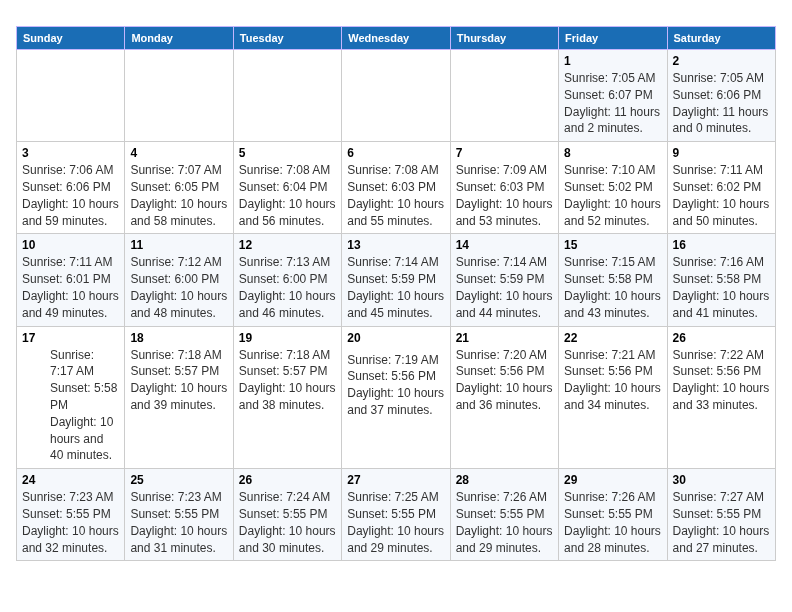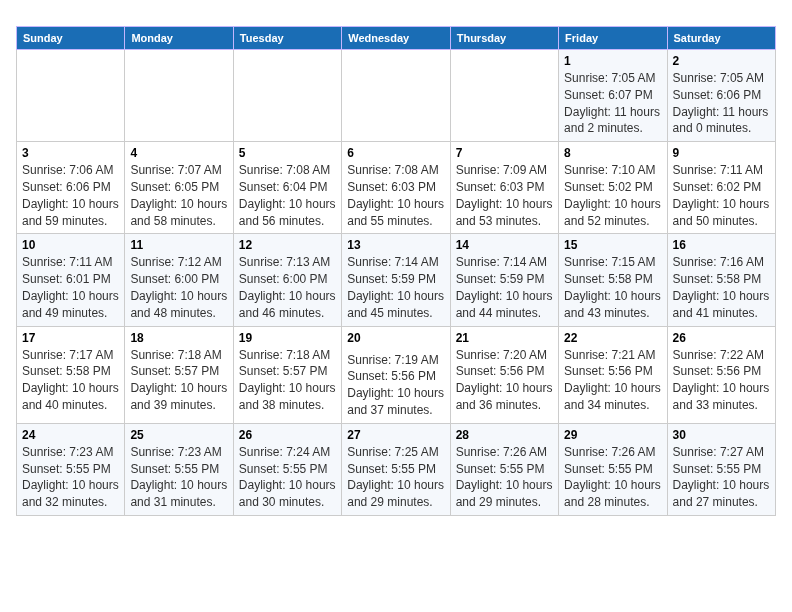--- a/index.html
+++ b/index.html
@@ -210,21 +210,21 @@
         <td>
           <span class="day-num">16</span>
           <div class="day-info" style="white-space: pre-line;">Sunrise: 7:16 AM
 Sunset: 5:58 PM
 Daylight: 10 hours and 41 minutes.</div>
         </td>
       </tr>
       <tr>
         <td>
           <span class="day-num">17</span>
-          <div class="day-info" style="white-space: pre-line;">Sunrise: 7:17 AM
+          <div class="day-info" style="white-space: pre-line; margin-left: 28px;">Sunrise: 7:17 AM
 Sunset: 5:58 PM
 Daylight: 10 hours and 40 minutes.</div>
         </td>
         <td>
           <span class="day-num">18</span>
           <div class="day-info" style="white-space: pre-line;">Sunrise: 7:18 AM
 Sunset: 5:57 PM
 Daylight: 10 hours and 39 minutes.</div>
         </td>
         <td>

